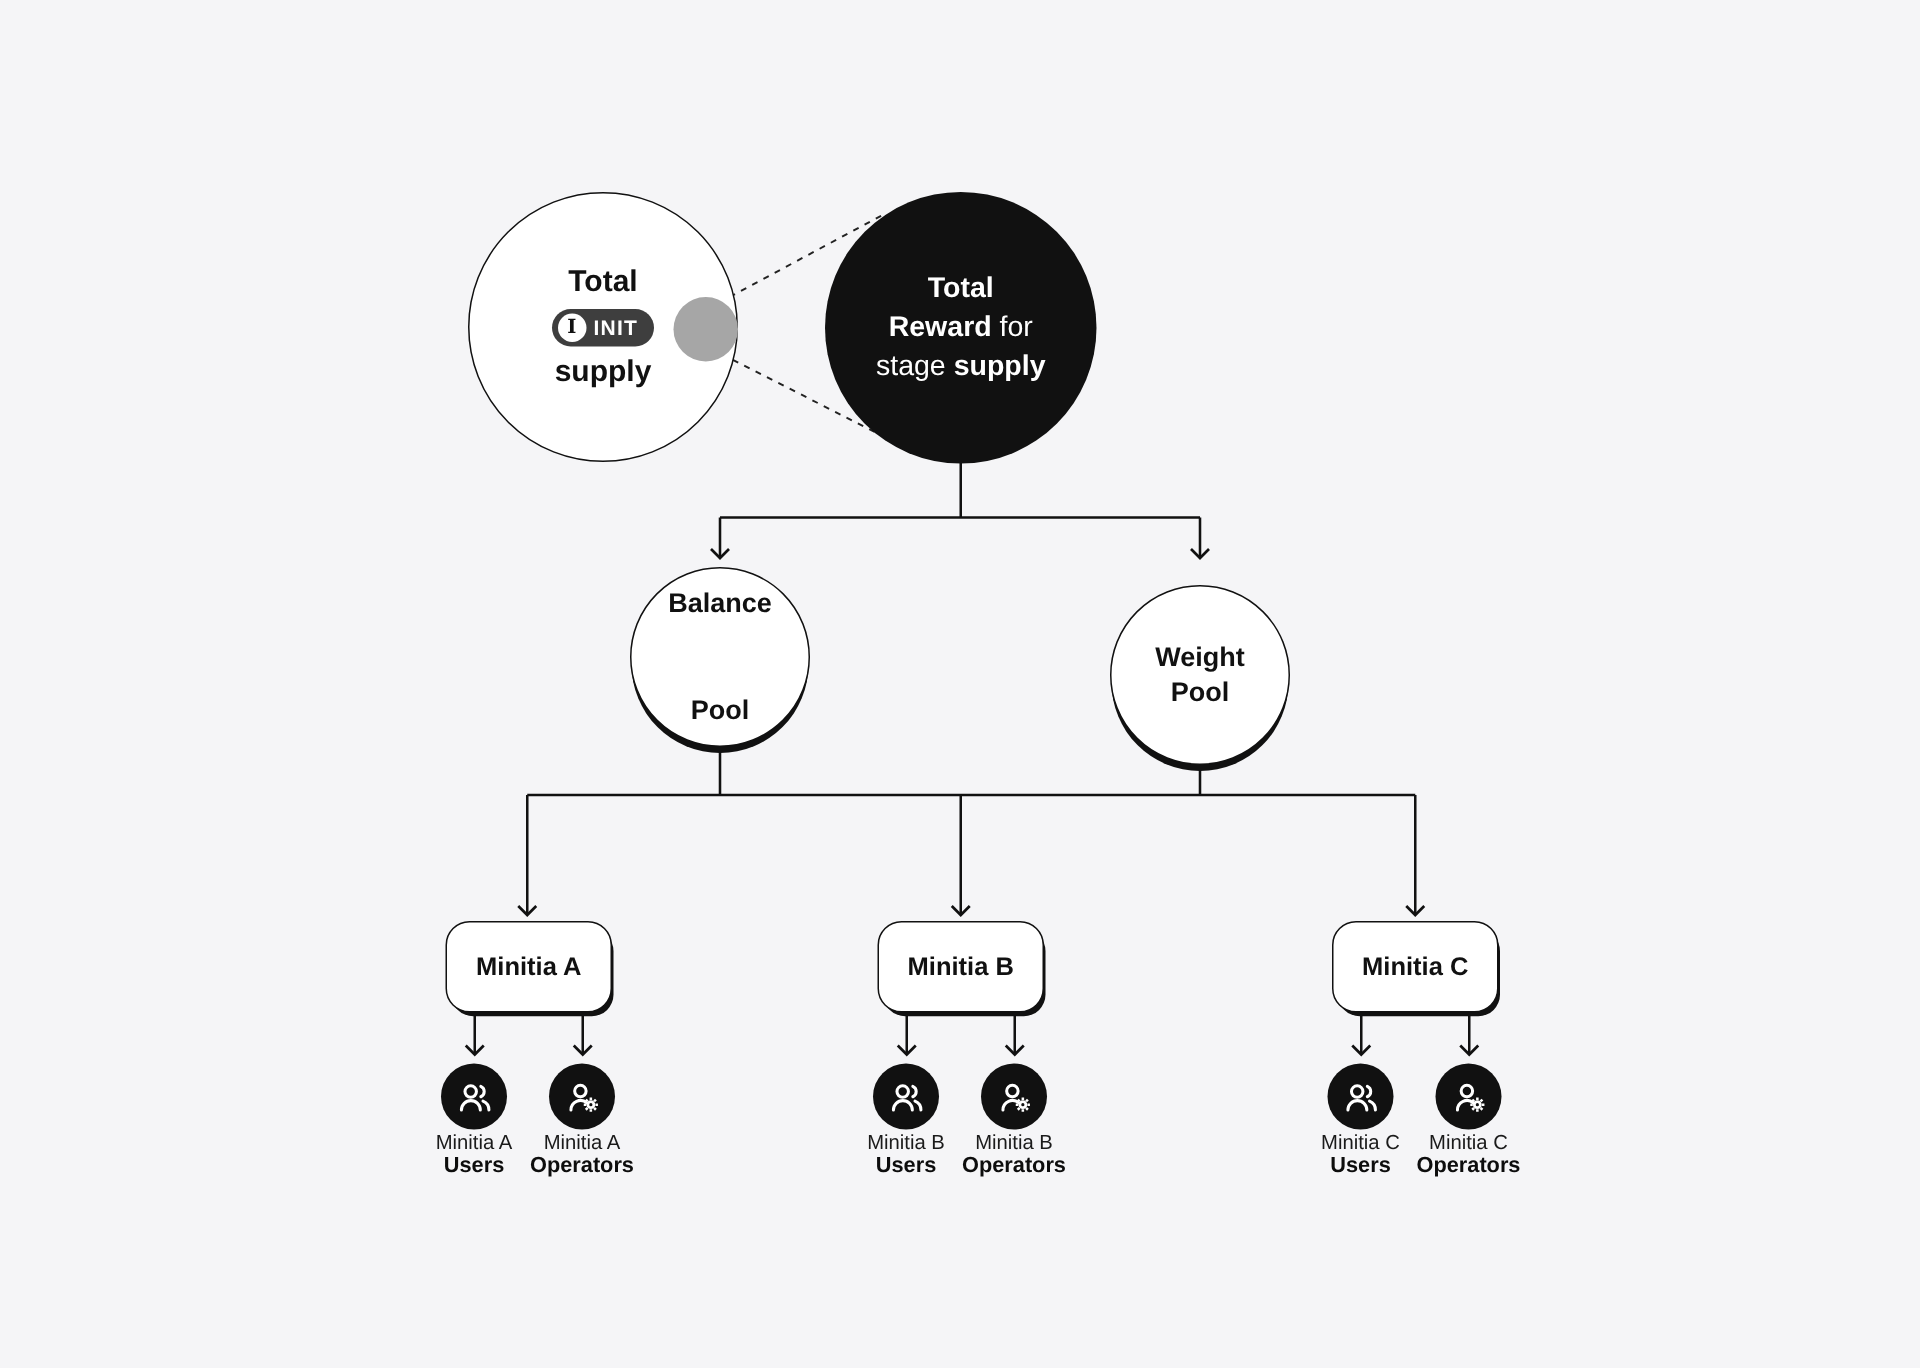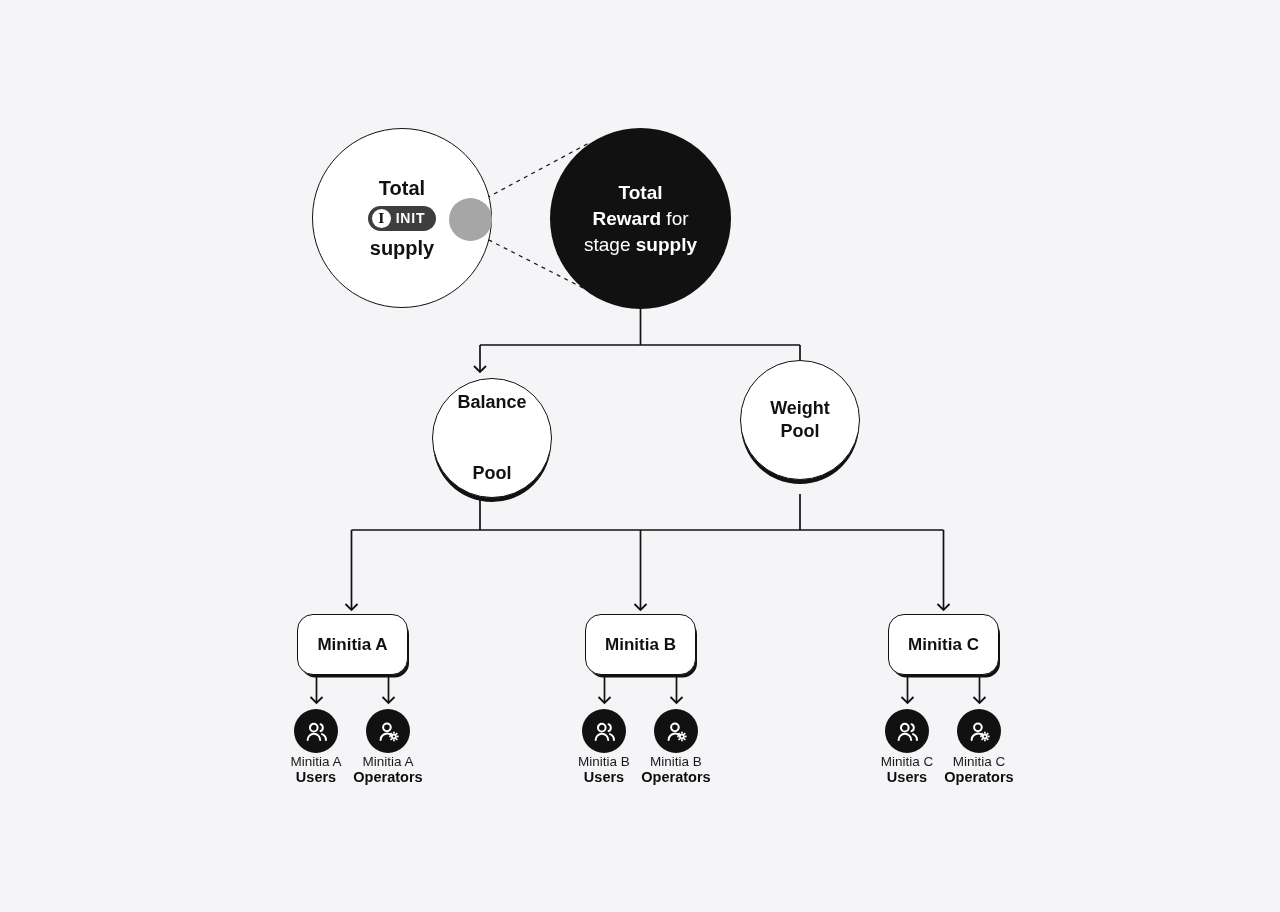--- a/index.html
+++ b/index.html
@@ -117,25 +117,25 @@
   </div>
 
   <div class="gray-dot"></div>
 
   <div class="node circle reward-circle">
     <div class="bold">Total</div>
     <div><span class="bold">Reward</span><span> for</span></div>
     <div><span>stage </span><span class="bold">supply</span></div>
   </div>
 
-  <div class="node circle pool" style="left:432px; top:378px;gap:48px;">
+  <div class="node circle pool" style="left:420px; top:378px;gap:48px;">
     <div>Balance</div>
     <div>Pool</div>
   </div>
-  <div class="node circle pool" style="left:740px; top:360px;">
+  <div class="node circle pool" style="left:740px; top:390px;">
     <div>Weight</div>
     <div>Pool</div>
   </div>
 
   <div class="mbox" style="left:297px; top:614px;">
     <span>Minitia A</span>
   </div>
   <div class="icon-circle" style="left:294px; top:709px;">
     <svg width="27" height="27" viewBox="0 0 24 24">
       <g stroke="#fff" stroke-width="1.8" fill="none" stroke-linecap="round">

